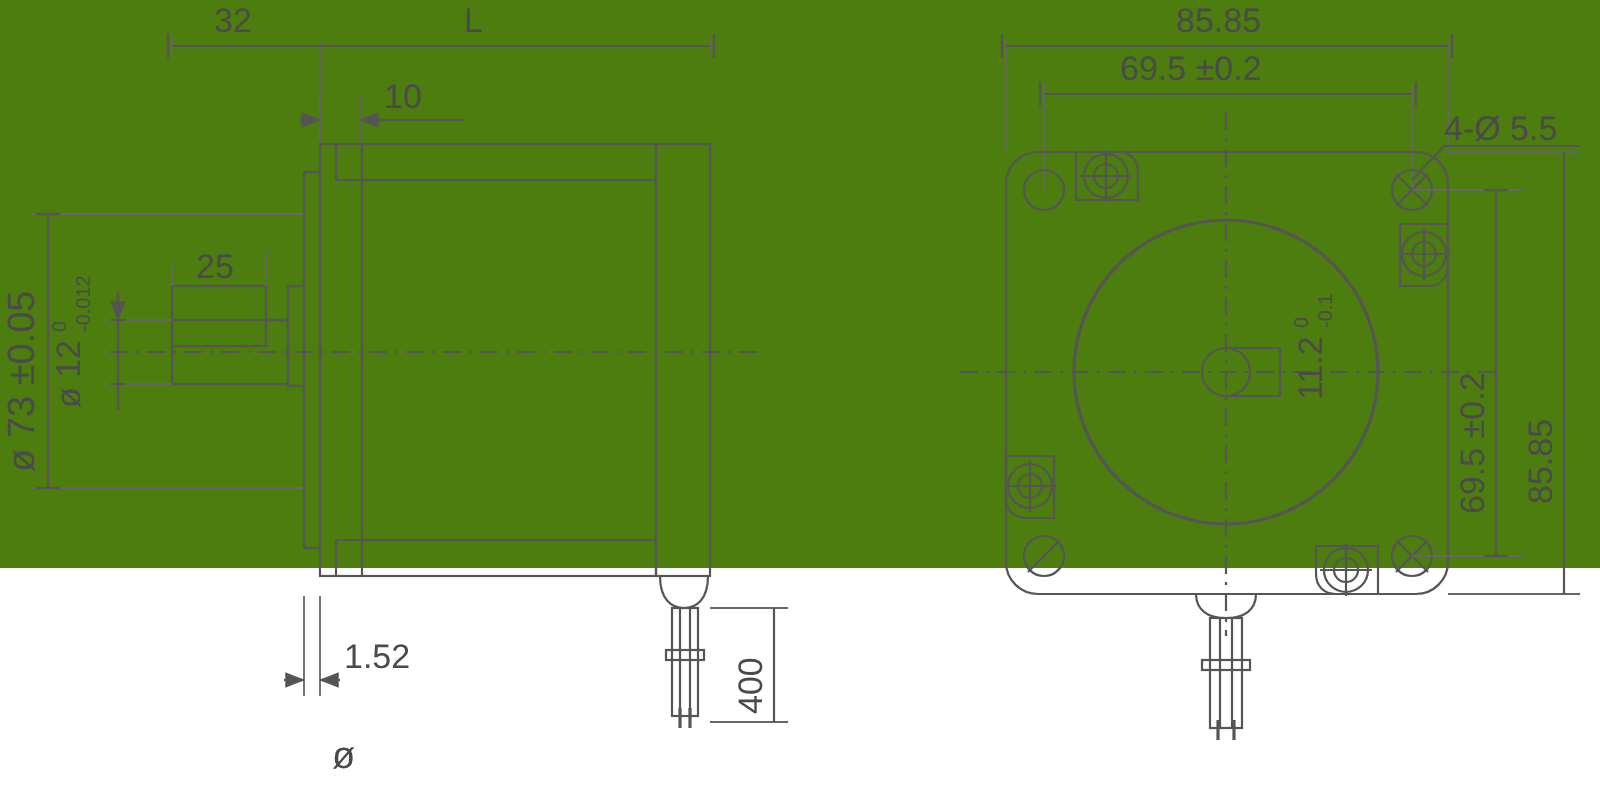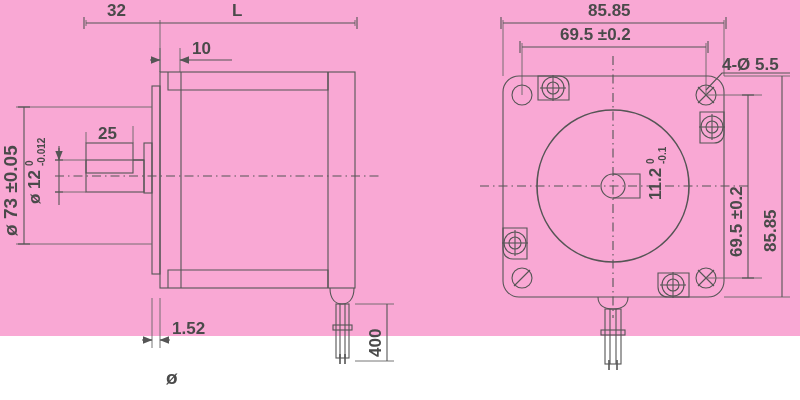--- a/index.html
+++ b/index.html
@@ -1,18 +1,18 @@
 <!DOCTYPE html>
 <html><head>
 <meta charset="utf-8">
 <style>
   html,body{margin:0;padding:0;background:#ffffff;}
   body{width:800px;height:400px;overflow:hidden;
        font-family:"Liberation Sans","DejaVu Sans",sans-serif;}
-  #sheet{position:relative;width:800px;height:336px;background:#f9a8d4;font-weight:bold;}
+  #sheet{position:relative;width:800px;height:284px;background:#4d7c0f;}
   svg{display:block;}
   .lbl{font-family:"Liberation Sans","DejaVu Sans",sans-serif;
        fill:#4a4a4a;font-size:17px;}
   .lbl-sm{font-family:"Liberation Sans","DejaVu Sans",sans-serif;
        fill:#4a4a4a;font-size:10px;}
   .lbl-big{font-size:19px;}
 </style>
 </head>
 <body>
 

